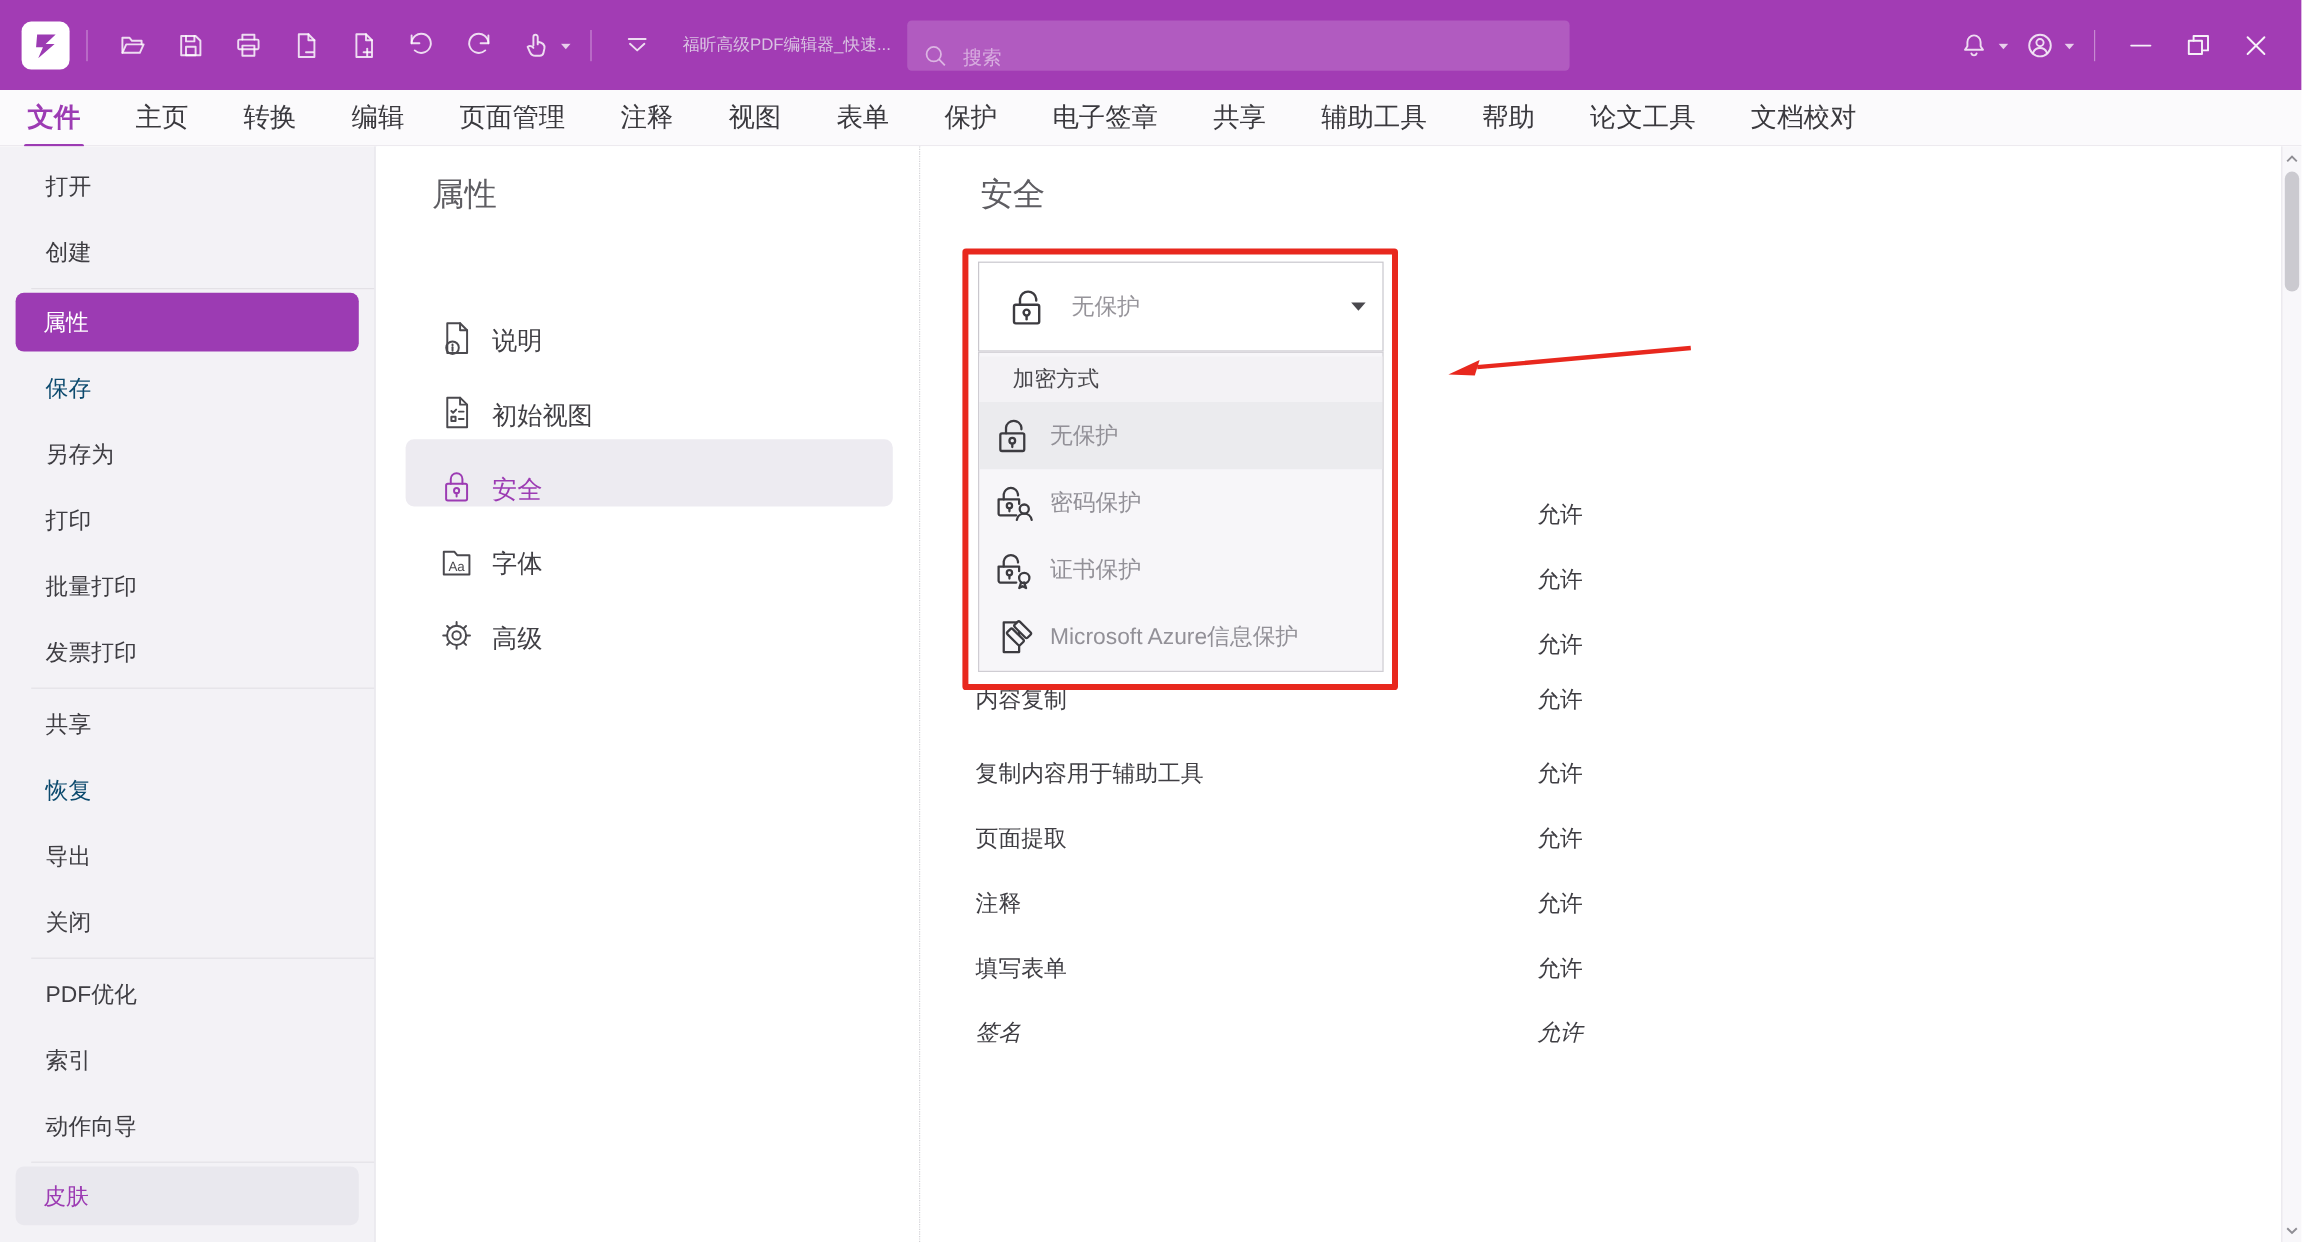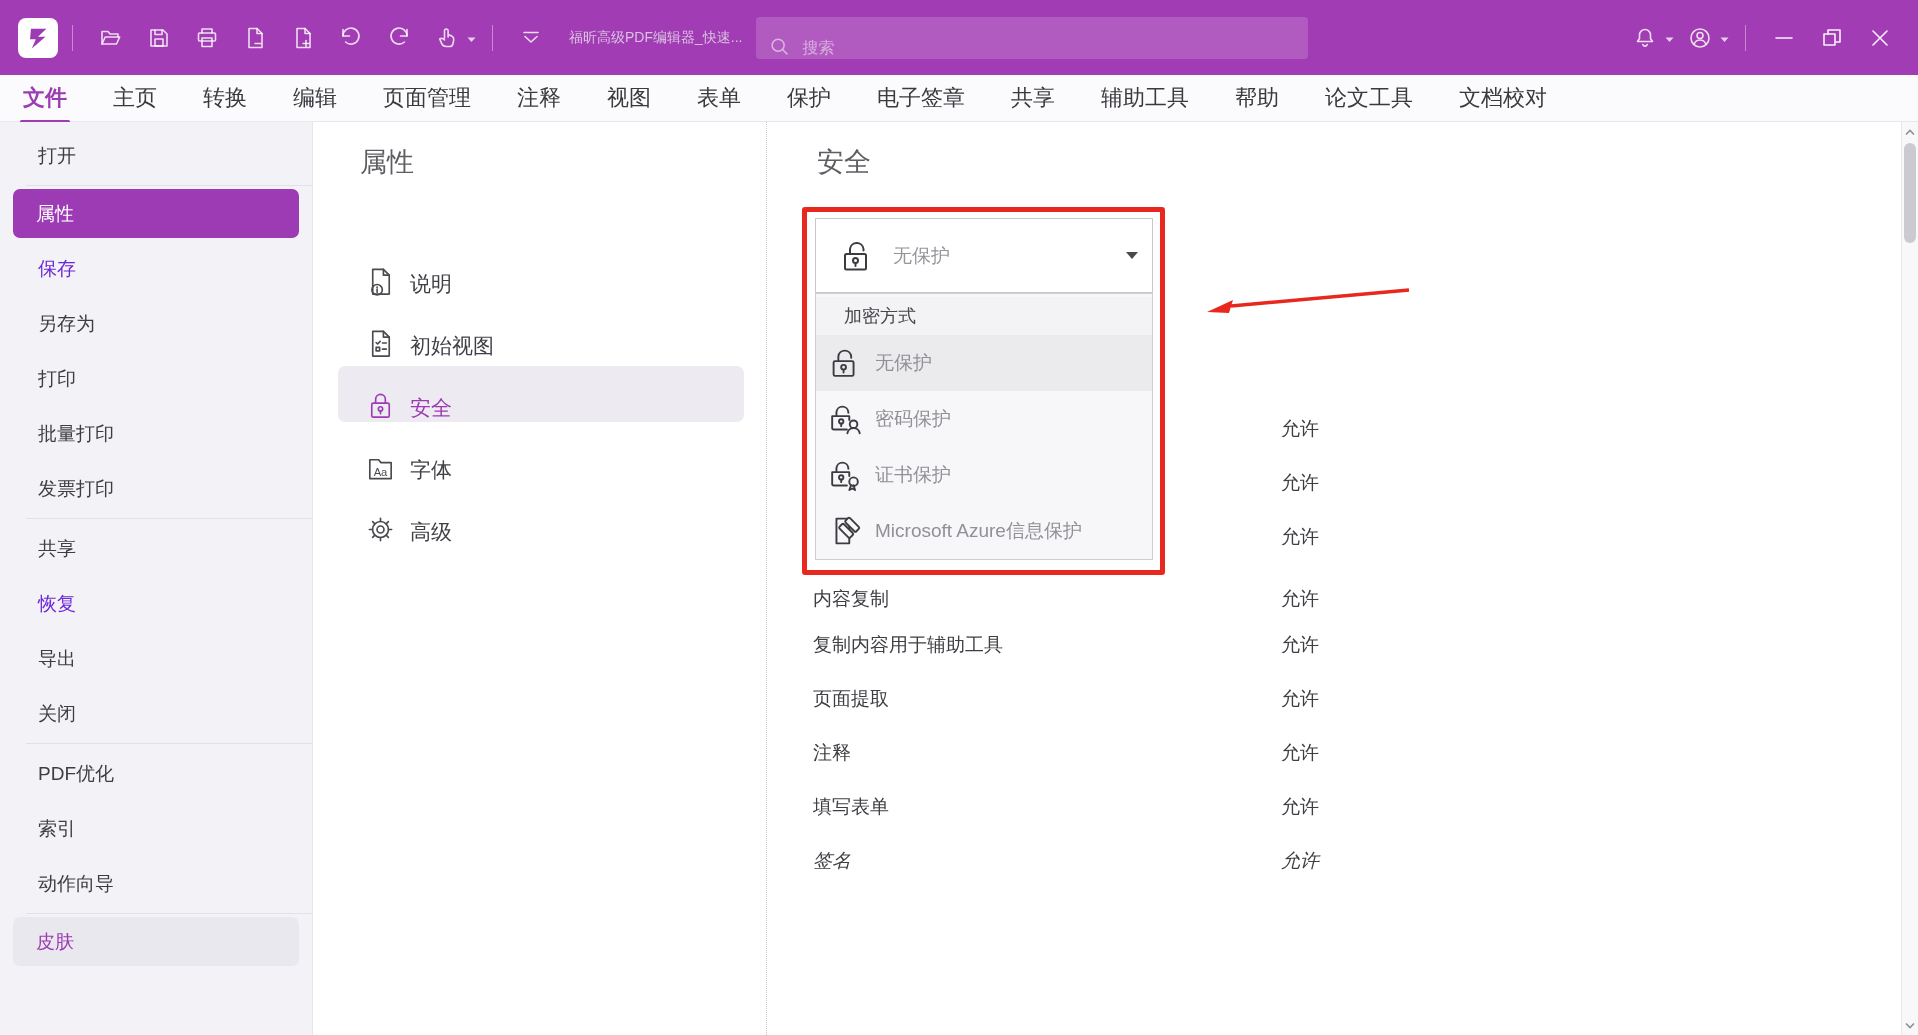--- a/index.html
+++ b/index.html
@@ -33,21 +33,21 @@
     background:#9c3bb3; border-radius:2px; }
 
   
   .content { position:absolute; left:0; top:122px; right:0; bottom:0; background:#fff; }
 
   
   .sidebar { position:absolute; left:0; top:0; bottom:0; width:313px; background:#f3f2f6;
     border-right:1px solid #e7e5ea; padding-top:6px; overflow:hidden; }
   .side-item { height:55px; display:flex; align-items:center; padding-left:38px; font-size:19px;
     color:#3e3d42; cursor:pointer; }
-  .side-item.disabled { color:#6d28d9; cursor:default; }
+  .side-item.disabled { color:#0c4a6e; cursor:default; }
   .side-item.selected { height:49px; margin:3px 13px; padding-left:23px; background:#9c3bb3;
     color:#fff; border-radius:7px; }
   .side-item.skin { height:49px; margin:3px 13px 0; padding-left:23px; background:#e9e8ee;
     color:#9c3bb3; border-radius:7px; }
   .side-div { height:1px; background:#e3e1e6; margin:2px 0 2px 26px; }
 
   
   .props-panel { position:absolute; left:314px; top:0; bottom:0; width:453px; background:#fff;
     border-right:1px dotted #c9c7cd; }
   .panel-title { position:absolute; left:46px; top:22px; font-size:27px; color:#5e5d62; }
@@ -240,20 +240,21 @@
     <div class="tab">辅助工具</div>
     <div class="tab">帮助</div>
     <div class="tab">论文工具</div>
     <div class="tab">文档校对</div>
   </nav>
 
   <div class="content">
 
     <aside class="sidebar">
       <div class="side-item">打开</div>
+      <div class="side-item">创建</div>
       <div class="side-div"></div>
       <div class="side-item selected">属性</div>
       <div class="side-item disabled">保存</div>
       <div class="side-item">另存为</div>
       <div class="side-item">打印</div>
       <div class="side-item">批量打印</div>
       <div class="side-item">发票打印</div>
       <div class="side-div"></div>
       <div class="side-item">共享</div>
       <div class="side-item disabled">恢复</div>
@@ -326,21 +327,21 @@
         <span class="perm-value">允许</span>
       </div>
       <div class="perm-row" style="top:348px;">
         <span class="perm-label"></span>
         <span class="perm-value">允许</span>
       </div>
       <div class="perm-row" style="top:402px;">
         <span class="perm-label"></span>
         <span class="perm-value">允许</span>
       </div>
-      <div class="perm-row" style="top:464px;">
+      <div class="perm-row" style="top:448px;">
         <span class="perm-label">内容复制</span>
         <span class="perm-value">允许</span>
       </div>
       <div class="perm-row" style="top:510px;">
         <span class="perm-label">复制内容用于辅助工具</span>
         <span class="perm-value">允许</span>
       </div>
       <div class="perm-row" style="top:564px;">
         <span class="perm-label">页面提取</span>
         <span class="perm-value">允许</span>

